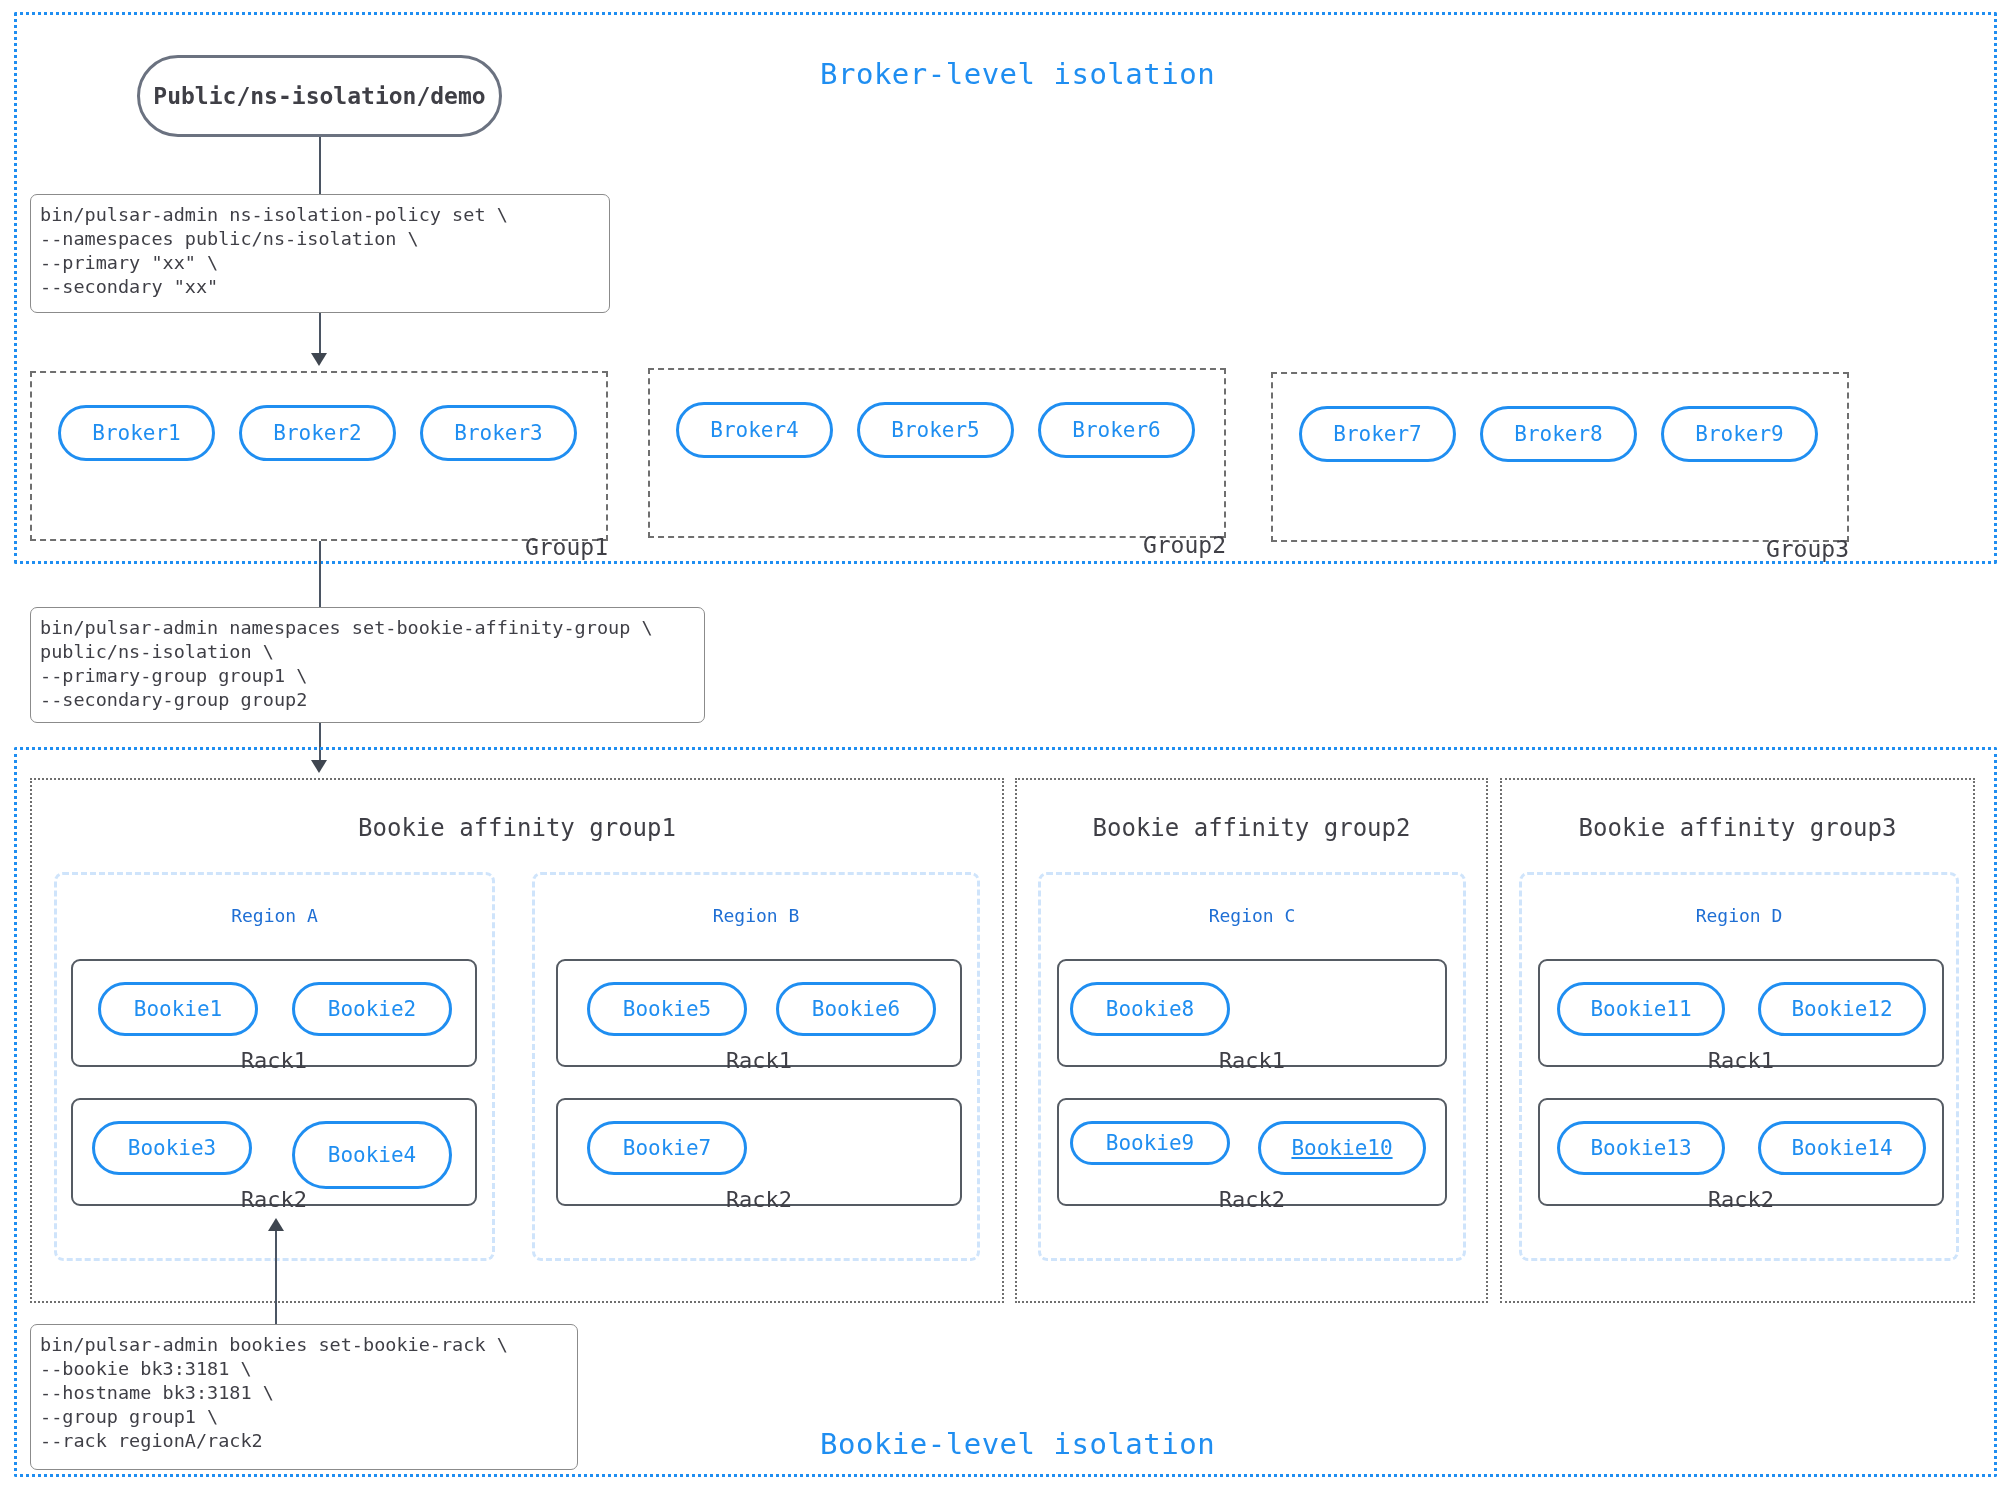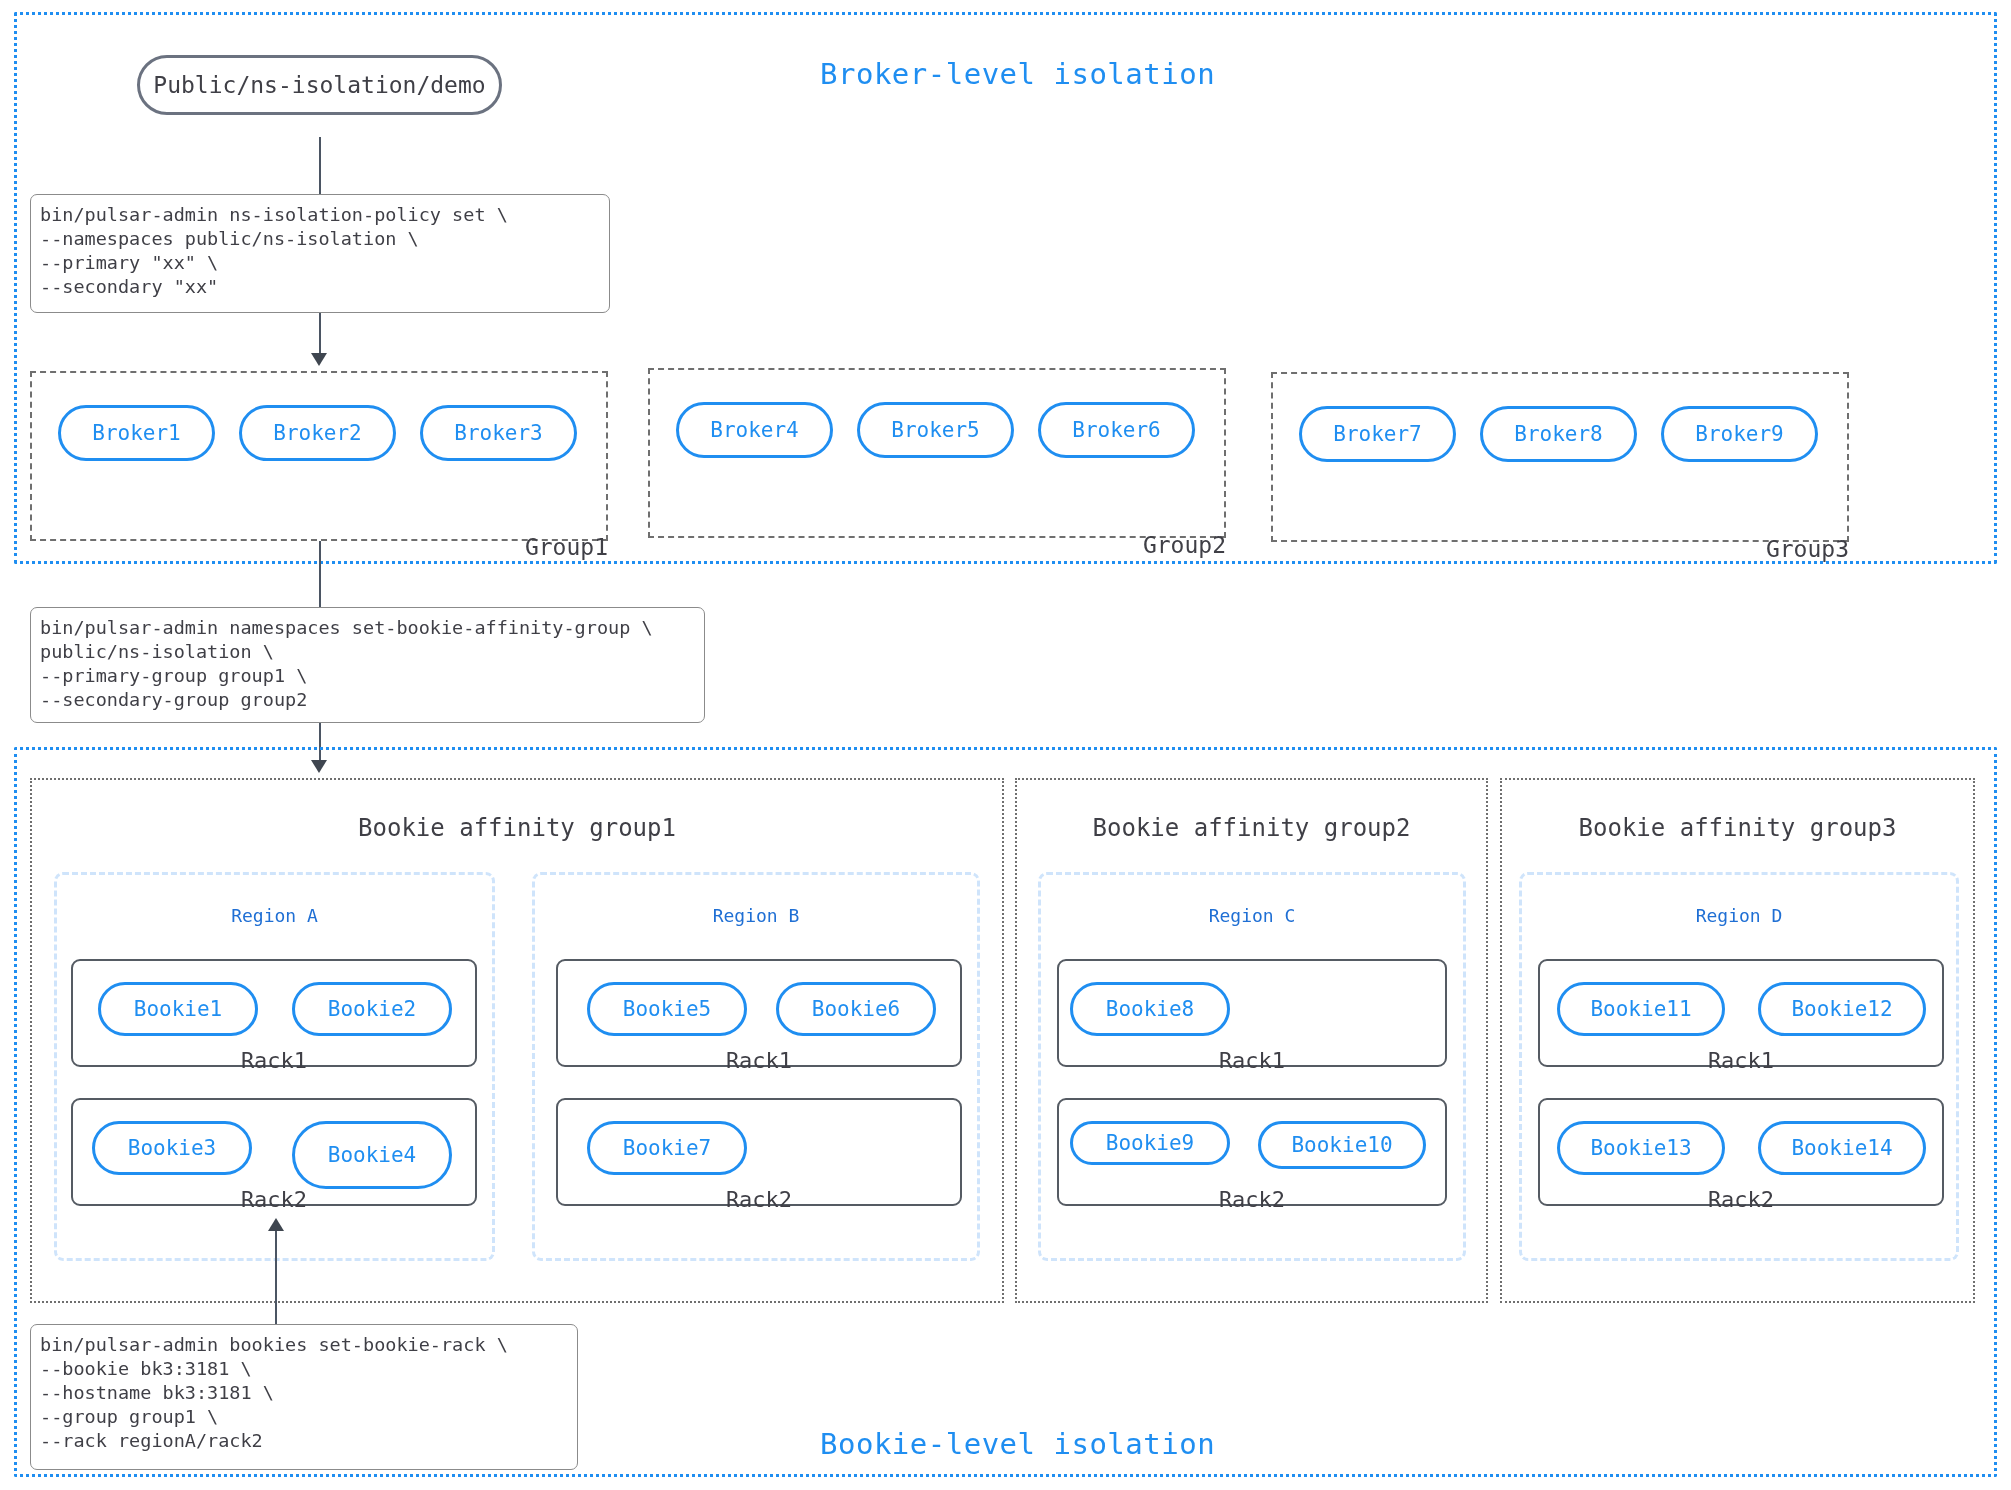--- a/index.html
+++ b/index.html
@@ -107,21 +107,21 @@
     font-family:"DejaVu Sans Mono","Liberation Mono",monospace;
   }
 </style>
 </head>
 <body>
 
 <div class="outer-frame" style="left:14px;top:12px;width:1983px;height:552px;"></div>
 
 <div class="outer-title" style="left:820px;top:57px;">Broker-level isolation</div>
 
-<div class="ns-node" style="left:137px;top:55px;width:365px;height:60px;">Public/ns-isolation/demo</div>
+<div class="ns-node" style="left:137px;top:55px;width:365px;height:82px;font-weight:bold;">Public/ns-isolation/demo</div>
 
 <div class="vline" style="left:319px;top:137px;height:57px;"></div>
 
 <div class="cmd-box" style="left:30px;top:194px;width:580px;height:119px;">
   <pre>bin/pulsar-admin ns-isolation-policy set \
 --namespaces public/ns-isolation \
 --primary "xx" \
 --secondary "xx"</pre>
 </div>
 
@@ -195,21 +195,21 @@
 
 <div class="region-box" style="left:1038px;top:872px;width:428px;height:389px;"></div>
 <div class="region-title" style="left:1038px;top:905px;width:428px;">Region C</div>
 
 <div class="rack-box" style="left:1057px;top:959px;width:390px;height:108px;"></div>
 <div class="pill" style="left:1070px;top:982px;width:160px;height:54px;">Bookie8</div>
 <div class="rack-label" style="left:1057px;top:1048px;width:390px;">Rack1</div>
 
 <div class="rack-box" style="left:1057px;top:1098px;width:390px;height:108px;"></div>
 <div class="pill" style="left:1070px;top:1121px;width:160px;height:44px;">Bookie9</div>
-<div class="pill" style="left:1258px;top:1121px;width:168px;height:48px;">Bookie10</div>
+<div class="pill" style="left:1258px;top:1121px;width:168px;height:54px;text-decoration:underline;">Bookie10</div>
 <div class="rack-label" style="left:1057px;top:1187px;width:390px;">Rack2</div>
 
 <div class="affinity-box" style="left:1500px;top:778px;width:475px;height:525px;"></div>
 <div class="affinity-title" style="left:1500px;top:814px;width:475px;">Bookie affinity group3</div>
 
 <div class="region-box" style="left:1519px;top:872px;width:440px;height:389px;"></div>
 <div class="region-title" style="left:1519px;top:905px;width:440px;">Region D</div>
 
 <div class="rack-box" style="left:1538px;top:959px;width:406px;height:108px;"></div>
 <div class="pill" style="left:1557px;top:982px;width:168px;height:54px;">Bookie11</div>

